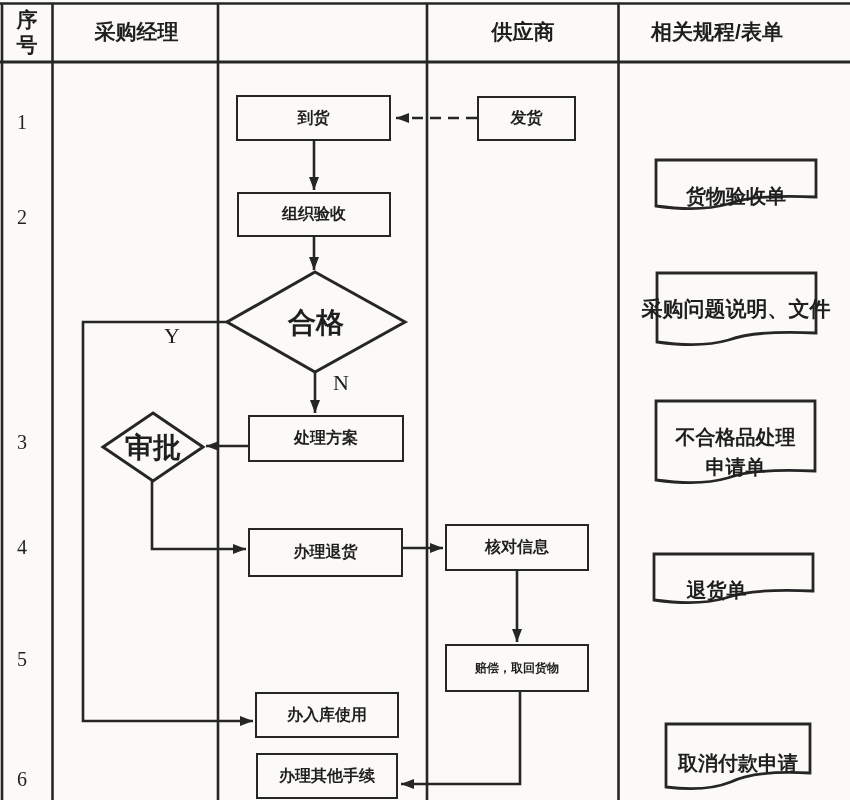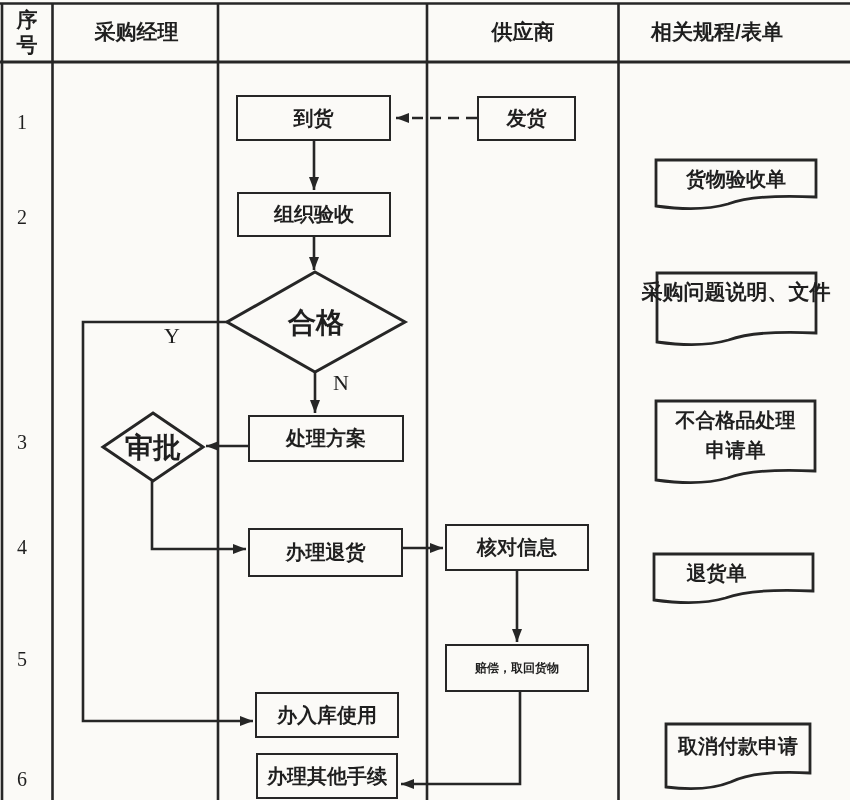--- a/index.html
+++ b/index.html
@@ -17,23 +17,23 @@
   .lbl{position:absolute;display:flex;align-items:center;justify-content:center;
        text-align:center;font-weight:700;font-size:28px;line-height:1.25;
        white-space:nowrap;}
   .hdr{font-size:21px;}
   .hdr2{flex-direction:column;line-height:25px;}
   .seq{font-family:"Liberation Serif","DejaVu Serif",serif;font-weight:400;font-size:20px;}
   .yn{font-family:"Liberation Serif","DejaVu Serif",serif;font-weight:400;font-size:22px;}
   .node{
     position:absolute;box-sizing:border-box;border:2.6px solid var(--line);
     background:var(--bg);display:flex;align-items:center;justify-content:center;
-    font-weight:700;font-size:20px;white-space:nowrap;
+    font-weight:700;font-size:16px;white-space:nowrap;
   }
-  .doc-lbl{font-size:20px;}
+  .doc-lbl{font-size:20px;margin-top:17px;}
   .doc-lbl2{flex-direction:column;line-height:30px;}
   .small{font-size:12px;}
 </style>
 </head>
 <body>
 
 <div id="stage">
 
   <svg id="wires" viewBox="0 0 850 800" xmlns="http://www.w3.org/2000/svg">
     <defs>

